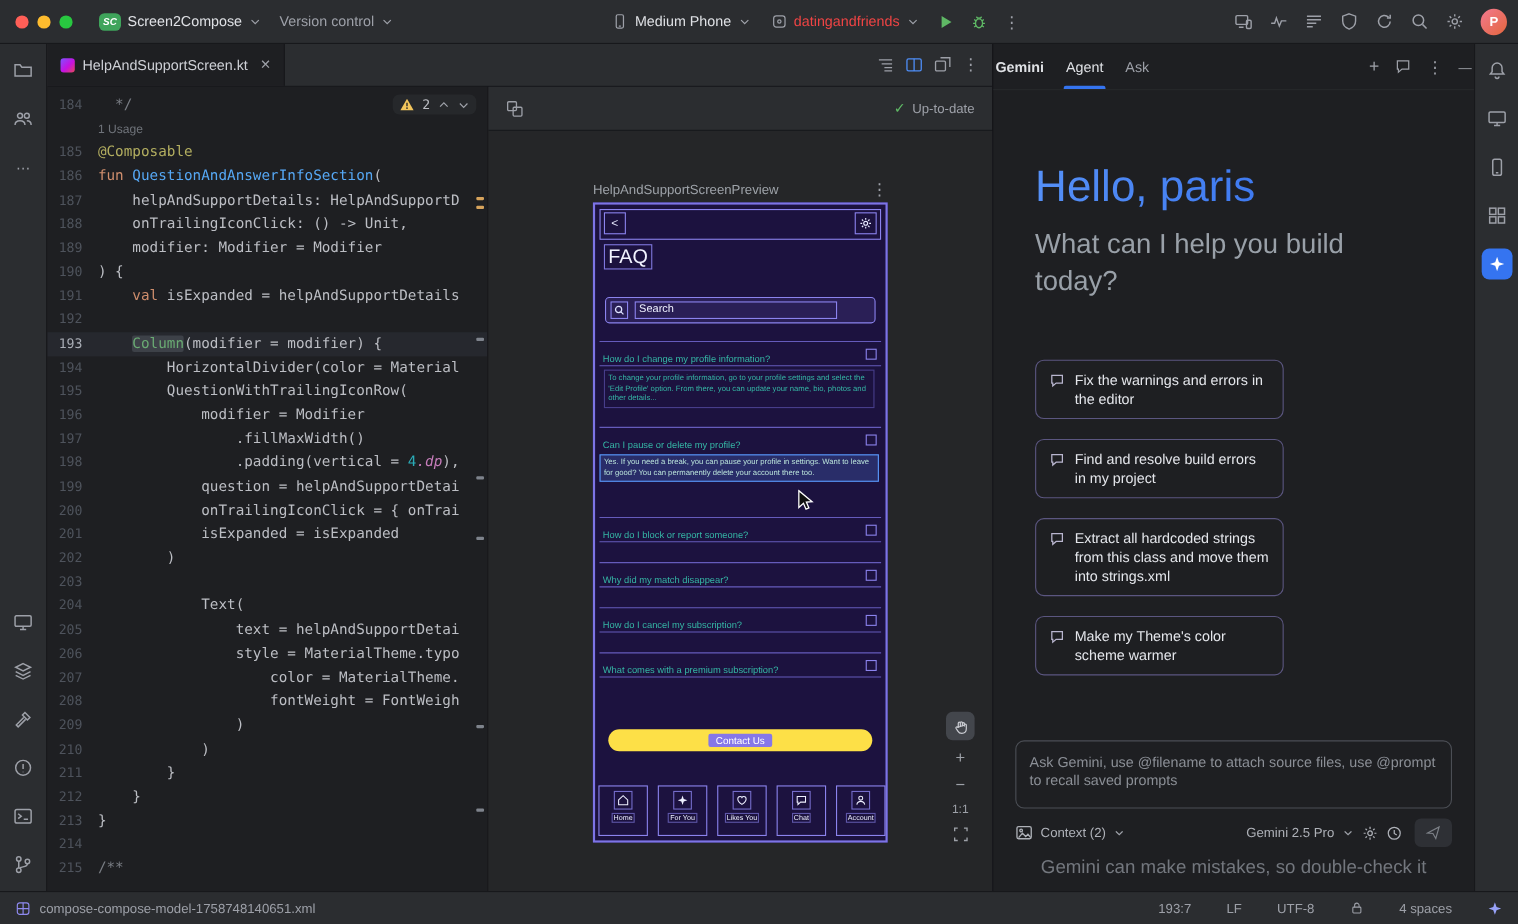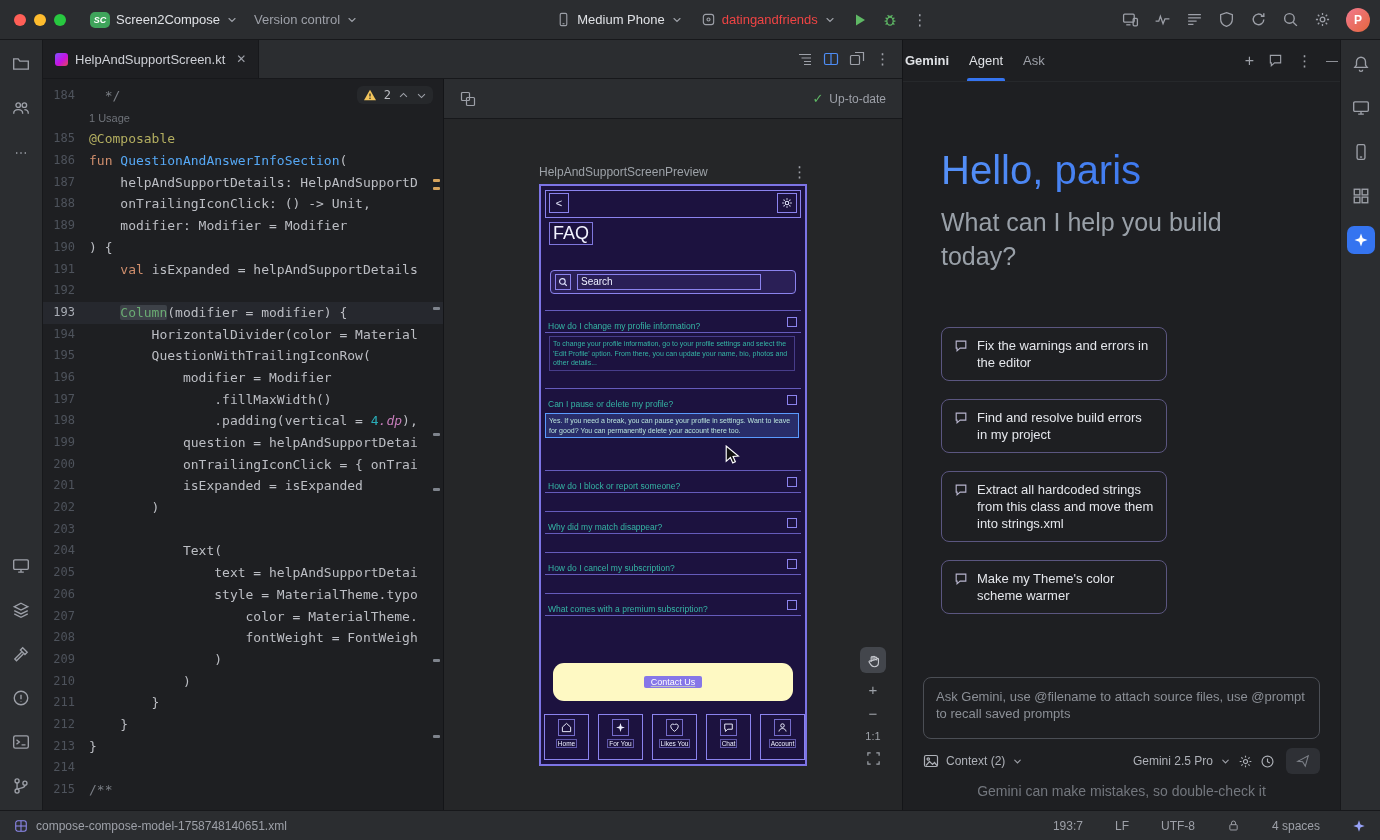--- a/index.html
+++ b/index.html
@@ -92,22 +92,22 @@
   .ph-search .ibox { position:absolute; left:4px; top:3px; width:16px; height:16px; border:1px solid #8b83ee;
     color:#dfe2ff; display:flex; align-items:center; justify-content:center; }
   .ph-search .tbox { position:absolute; left:26px; top:2.5px; width:184px; height:16px; border:1px solid #8b83ee;
     font-size:10px; color:#eef0ff; padding-left:3px; line-height:14px; }
   .ph-q { left:7px; right:7px; height:12px; }
   .ph-q .qt { font-size:8.5px; color:#35b6a5; }
   .ph-q .qbox { position:absolute; right:1px; top:0; width:10px; height:10px; border:1px solid #8b83ee; }
   .ph-a { left:8px; width:246px; font-size:7px; line-height:9.5px; color:#35b6a5;
     border:1px solid rgba(125,116,230,.45); padding:2px 3px; }
   .ph-a.sel { left:4px; width:254px; border:1.6px solid #5a9bff; background:rgba(90,140,255,.22); color:#b9e2da; }
-  .ph-contact { left:12px; top:477px; width:240px; height:38px; border-radius:11px; background:#fef9c3;
-    display:flex; align-items:center; justify-content:center;text-decoration:underline; }
+  .ph-contact { left:12px; top:477px; width:240px; height:20px; border-radius:11px; background:#fde047;
+    display:flex; align-items:center; justify-content:center; }
   .ph-contact span { background:#8677e8; color:#fff; font-size:9px; padding:1px 7px; border-radius:2px; }
   .ph-nav-item { top:528px; width:45px; height:46px; border:1.5px solid #8b83ee; display:flex;
     flex-direction:column; align-items:center; padding-top:4px; gap:3px; }
   .ph-nav-item .ni { width:17px; height:17px; border:1px solid rgba(139,131,238,.8); display:flex;
     align-items:center; justify-content:center; color:#eef0ff; }
   .ph-nav-item .nl { font-size:6.5px; color:#eef0ff; border:1px solid rgba(139,131,238,.6); padding:0 1px; }
 
   .zoomer { position:absolute; right:16px; top:528px; display:flex; flex-direction:column; align-items:center;
     gap:9px; color:#9da1a8; }
   .zoomer .hand { width:26px; height:26px; background:#43464c; border-radius:6px; display:flex;
@@ -134,21 +134,21 @@
   .g-card { width:226px; border:1px solid #5b5680; border-radius:8px; padding:9px 12px; display:flex;
     gap:9px; font-size:13px; line-height:17px; color:#e4e6eb; }
   .g-card .cico { flex:0 0 auto; margin-top:2px; color:#b9b6cf; }
   .g-inputwrap { padding:0 20px; }
   .g-input { border:1px solid #4b4e55; border-radius:8px; padding:10px 12px; font-size:13px;
     line-height:17px; color:#8b8f96; min-height:62px; }
   .g-controls { display:flex; align-items:center; gap:7px; padding:9px 20px 0; color:#aeb1b8; font-size:12px; }
   .g-controls .grow { flex:1; }
   .g-send { width:34px; height:26px; background:#2e3035; border-radius:6px; display:flex; align-items:center;
     justify-content:center; color:#7d8188; margin-left:4px; }
-  .g-footer { text-align:center; font-size:14px; color:#73777e; padding:9px 0 11px; }
+  .g-footer { text-align:center; font-size:17px; color:#73777e; padding:9px 0 11px; }
 
   
   .statusbar { flex:0 0 30px; background:#2b2d30; border-top:1px solid #17181b; display:flex;
     align-items:center; padding:0 14px; font-size:12px; color:#9da0a8; }
   .sb-left { display:flex; align-items:center; gap:8px; }
   .sb-right { margin-left:auto; display:flex; align-items:center; gap:32px; }
 </style>
 </head>
 <body>
 

